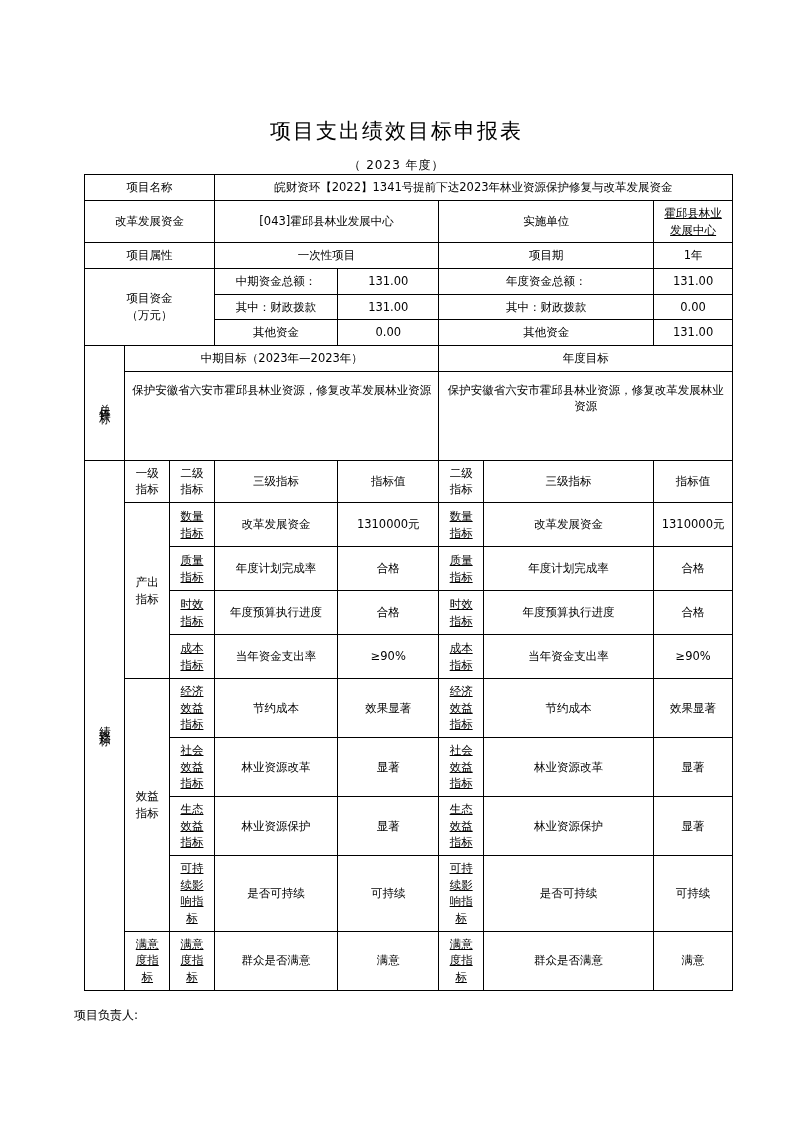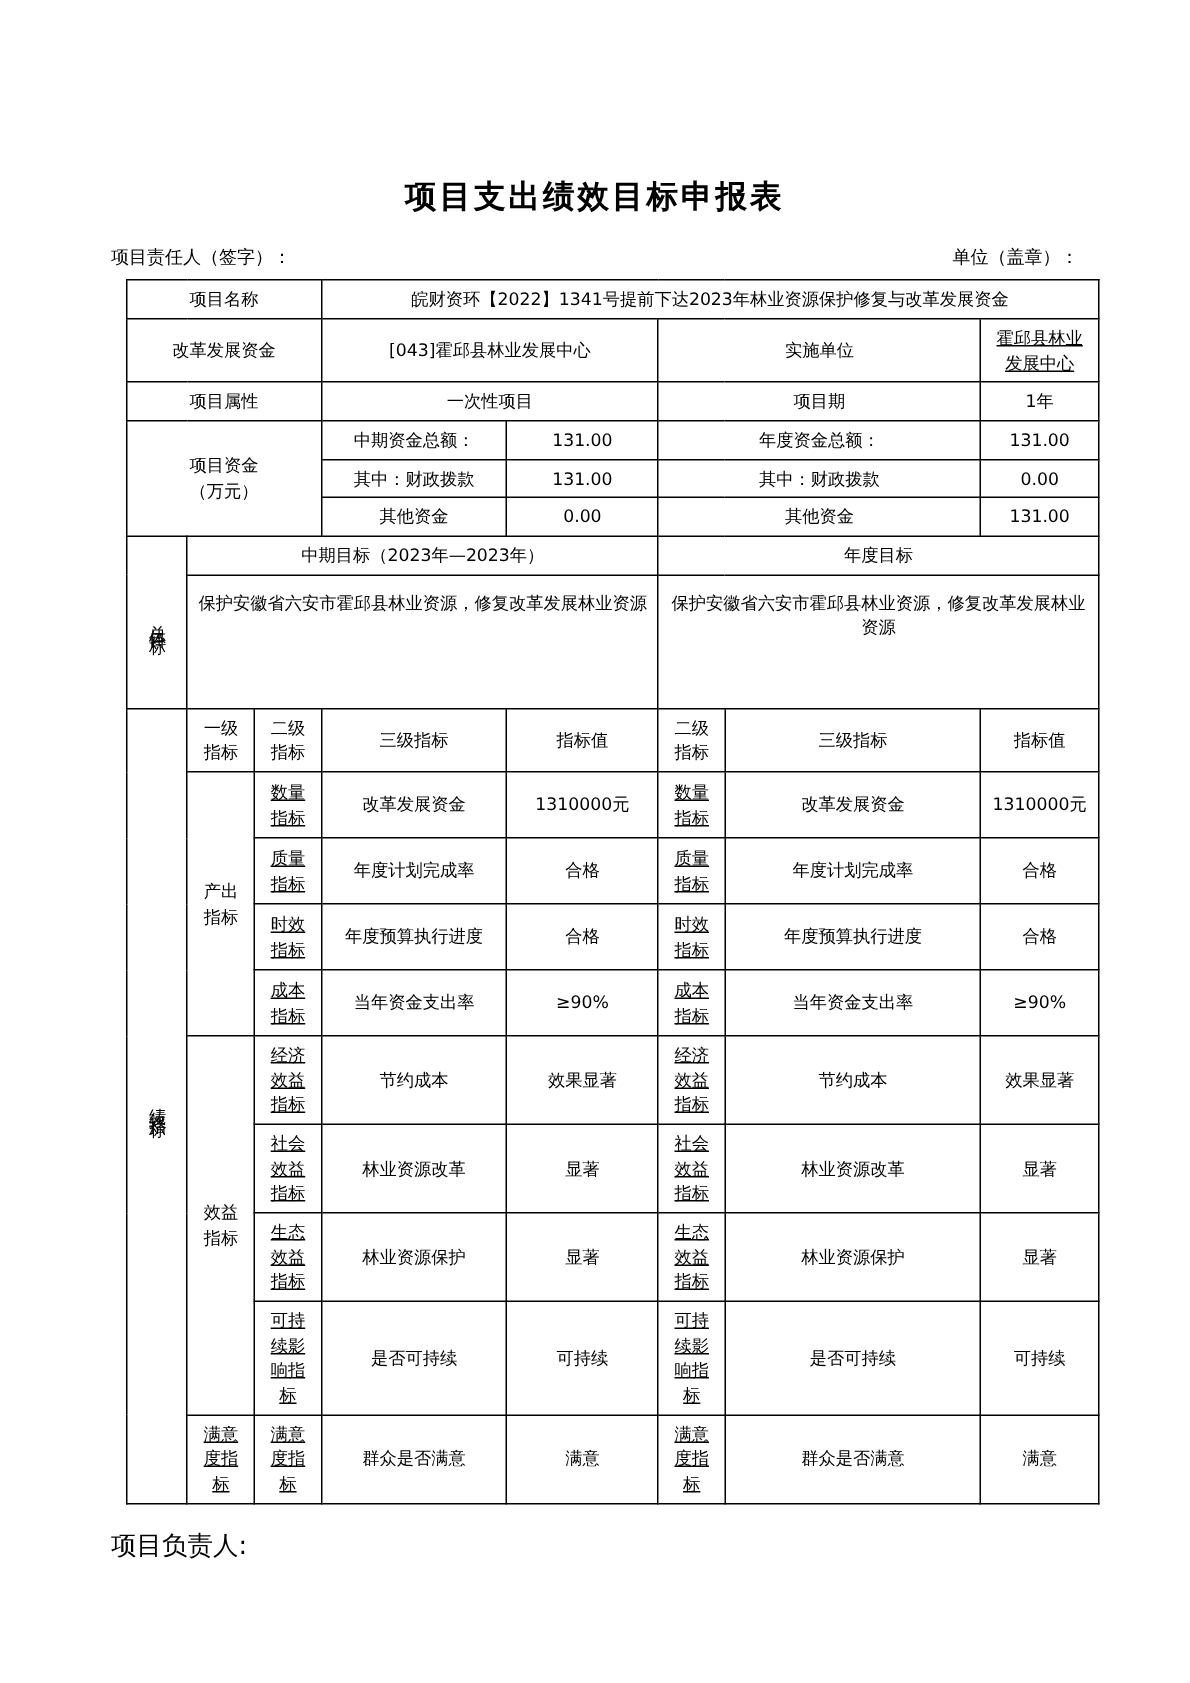--- a/index.html
+++ b/index.html
@@ -17,21 +17,21 @@
   .page {
     width: 793px;
     height: 1122px;
     box-sizing: border-box;
     padding: 0 72px;
     position: relative;
   }
   .title {
     text-align: center;
     font-size: 21px;
-    font-weight: bold;
+    font-weight: normal;
     letter-spacing: 2px;
     margin-top: 118px;
     line-height: 1.3;
   }
   .subtitle {
     text-align: center;
     font-size: 12px;
     margin-top: 12px;
     letter-spacing: 1px;
   }
@@ -63,38 +63,35 @@
     text-align: center;
     letter-spacing: 3px;
   }
   .vert span {
     writing-mode: vertical-rl;
     display: inline-block;
     line-height: 1.1;
   }
   .tall { height: 44px; }
   .footer {
-    font-size: 17px;
+    font-size: 12px;
     margin-top: 16px;
     padding-left: 2px;
   }
   .small { font-size: 10.5px; }
   .narrowtxt { line-height: 1.25; text-decoration: underline; }
 </style>
 </head>
 <body>
 
 <div class="page">
 
   <div class="title">项目支出绩效目标申报表</div>
-
-  <div class="meta-row">
-    <div>项目责任人（签字）：</div>
-    <div>单位（盖章）：</div>
-  </div>
+  <div class="subtitle">（  2023  年度）</div>
+
 
   <table class="main">
     <colgroup>
       <col style="width:38px">
       <col style="width:42px">
       <col style="width:42px">
       <col style="width:116px">
       <col style="width:95px">
       <col style="width:42px">
       <col style="width:40px">

